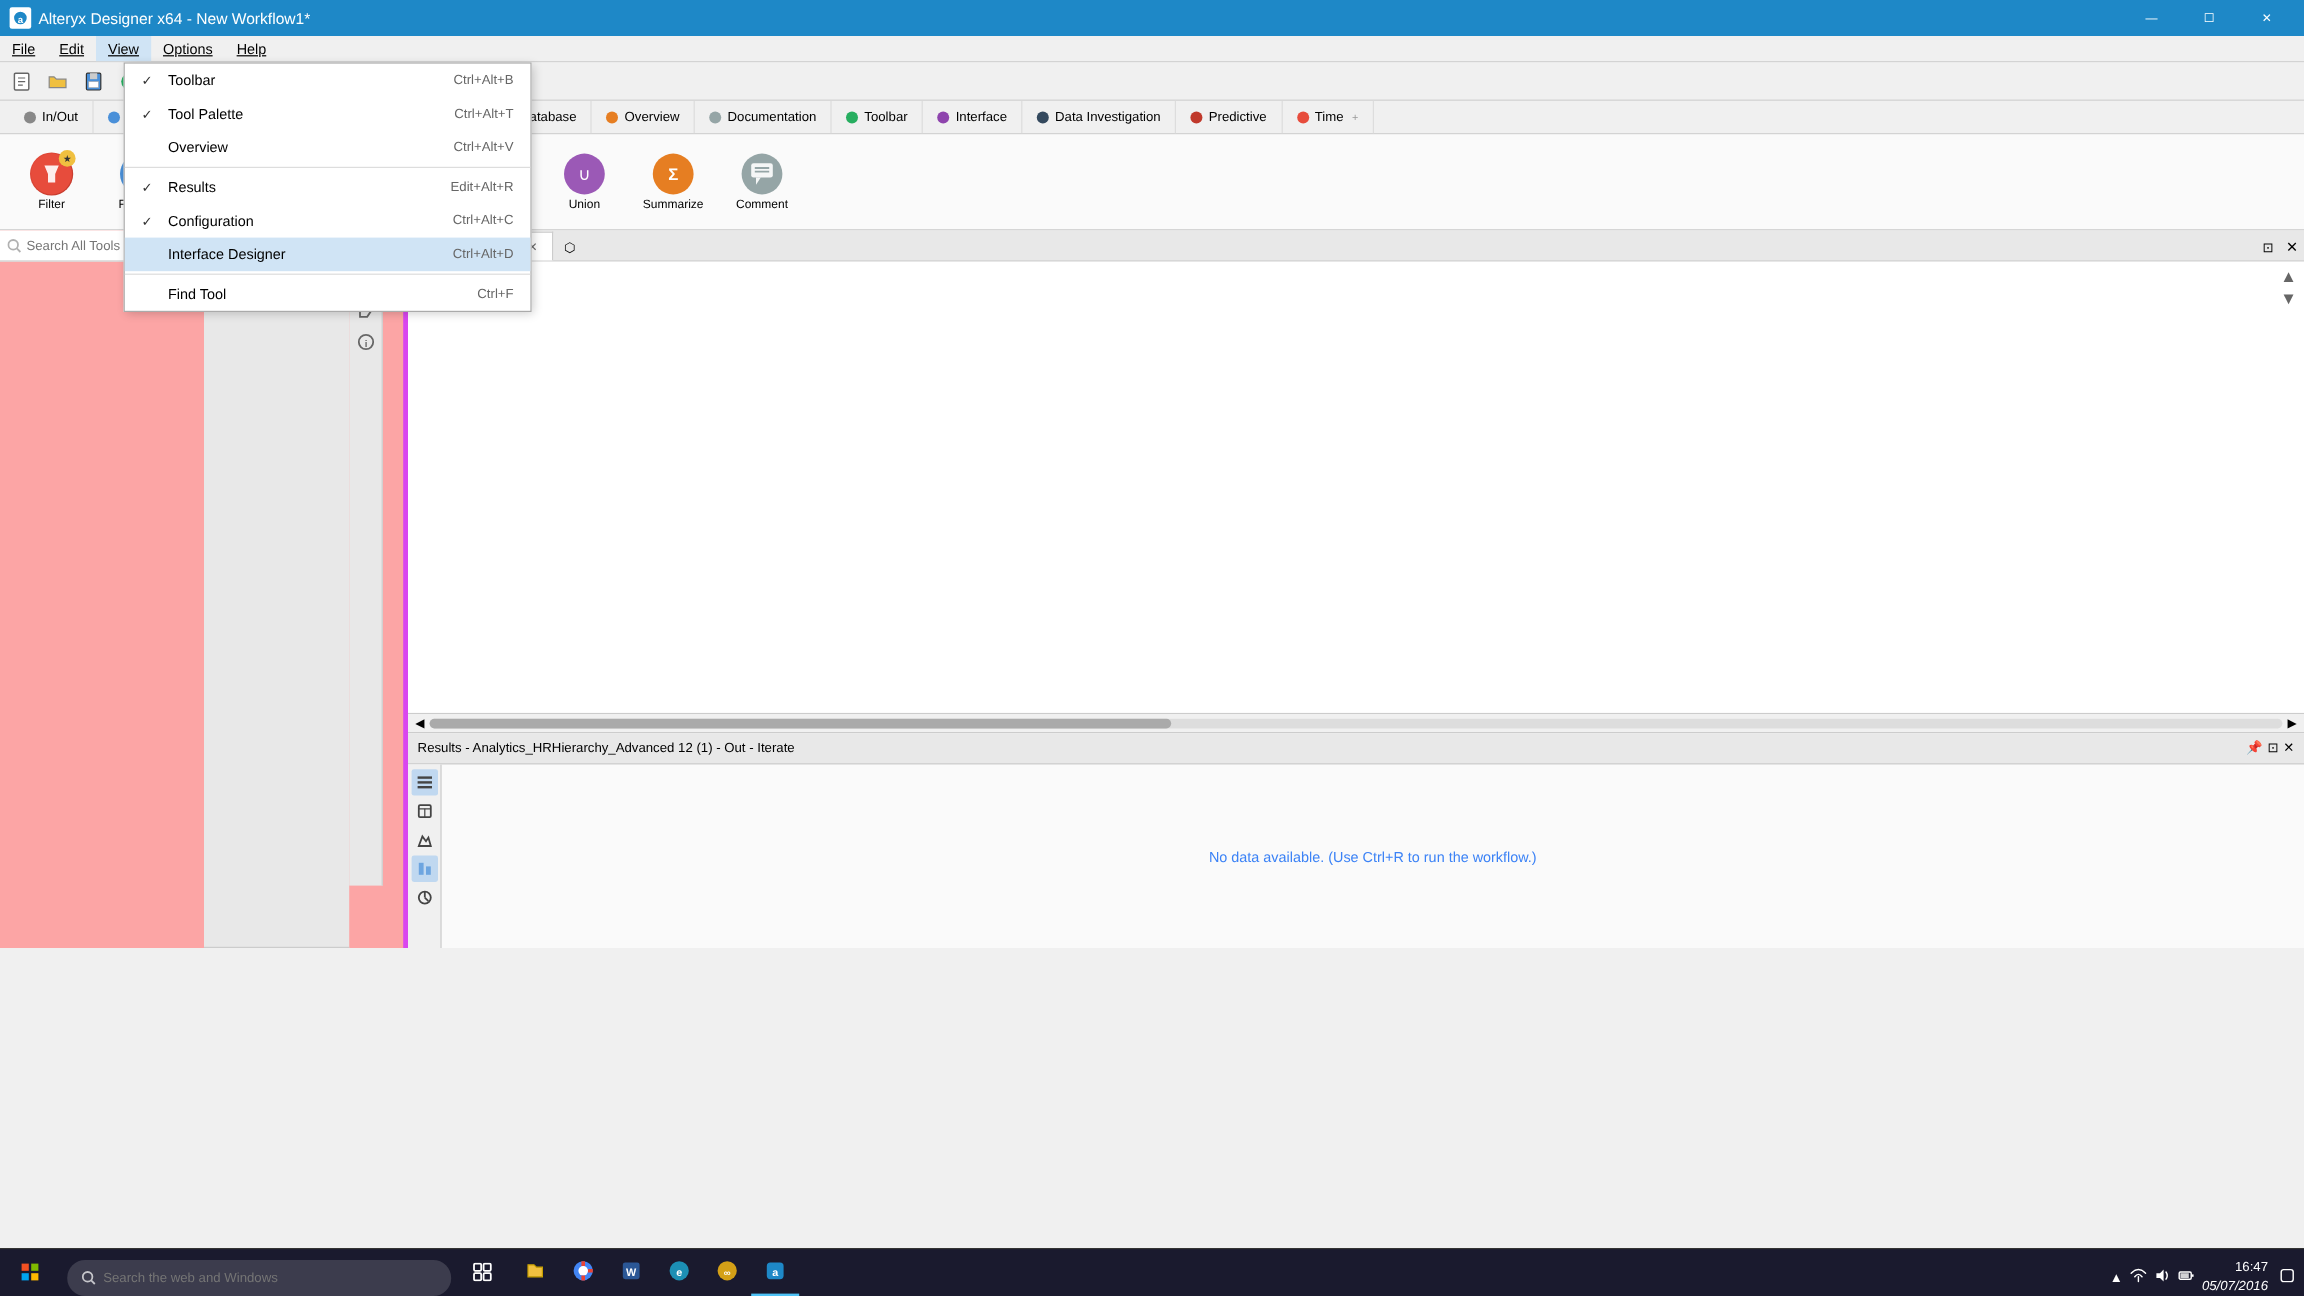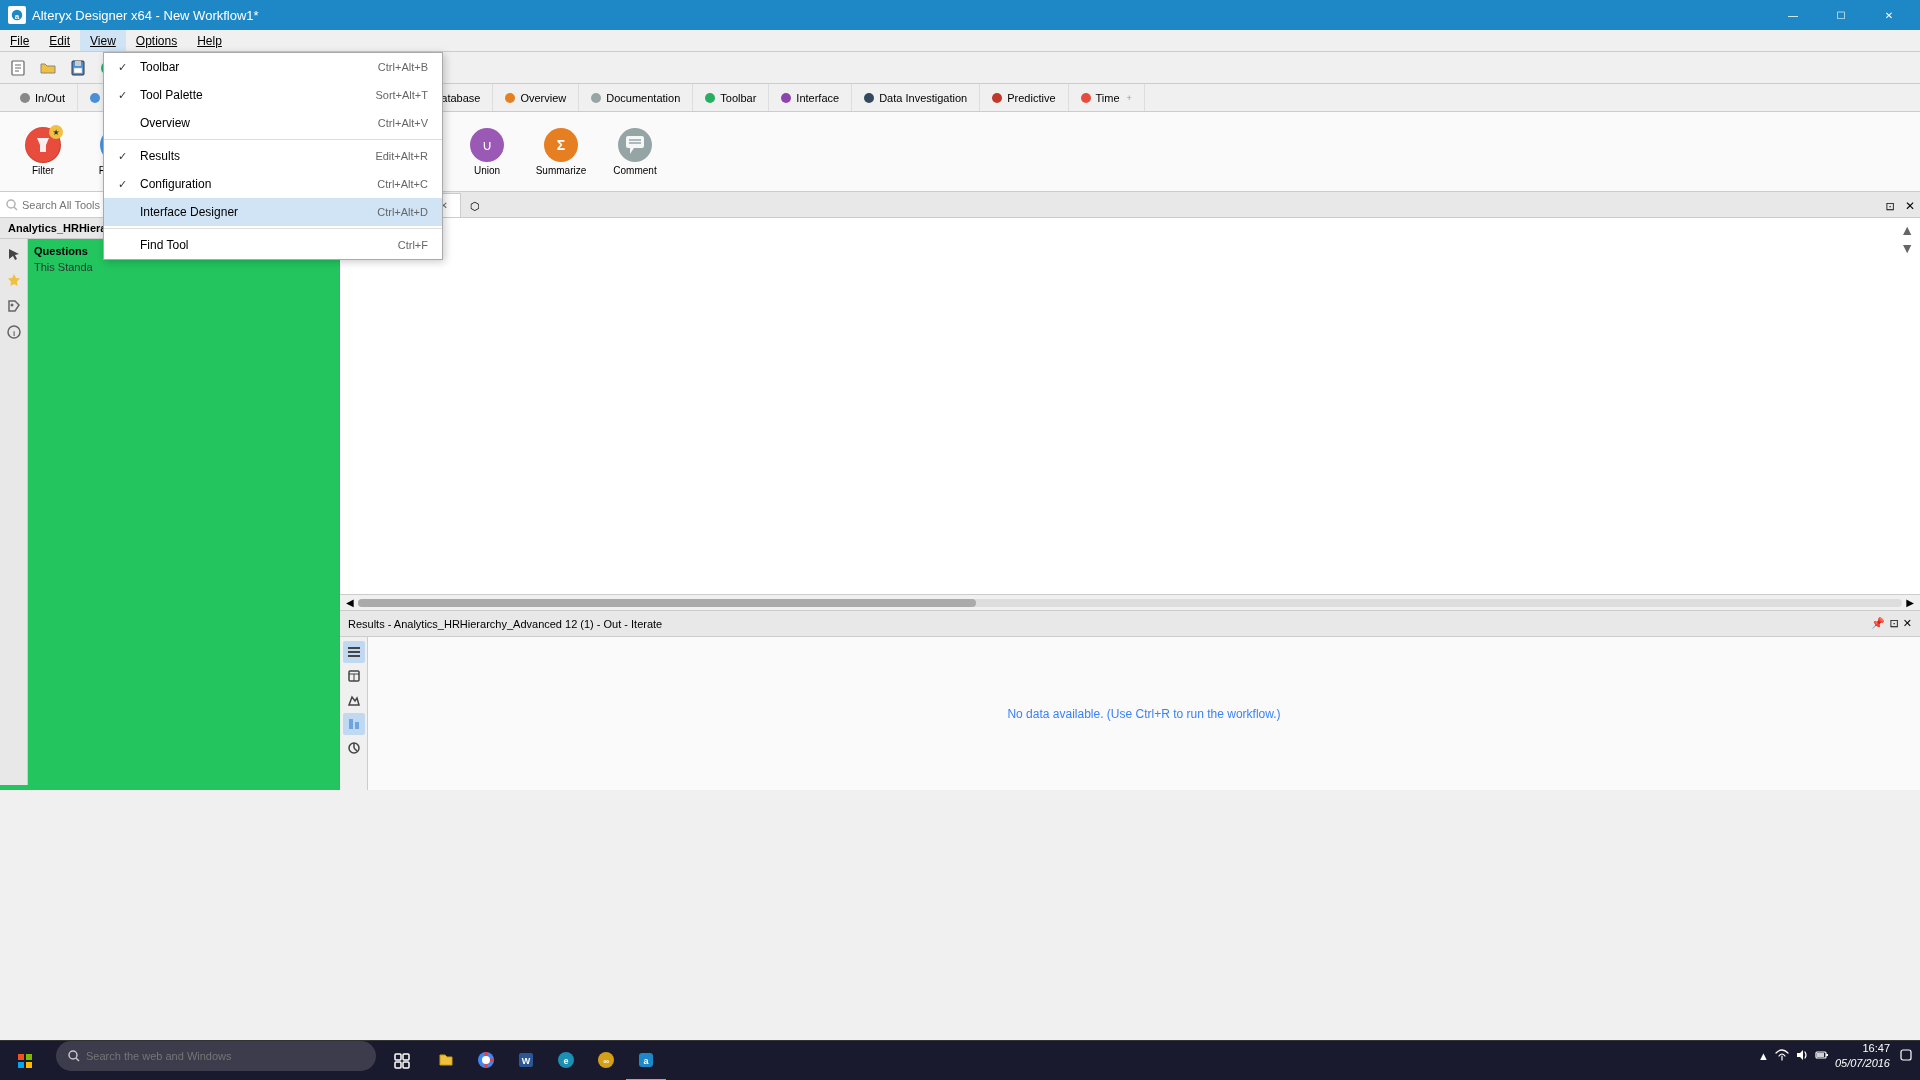--- a/index.html
+++ b/index.html
@@ -79,23 +79,23 @@
       width: 70px; height: 70px; padding: 4px;
       cursor: pointer; border: 1px solid transparent; border-radius: 3px;
       justify-content: center; gap: 2px;
     }
     .tool-icon { width: 36px; height: 36px; border-radius: 50%; display: flex; align-items: center; justify-content: center; position: relative; }
     .tool-label { font-size: 10px; text-align: center; }
 
     
     #left-panel {
       width: 340px; min-width: 340px;
-      background: #22c55e;
-      border-right: 1px solid #d946ef;
-      display: flex; flex-direction: column;
+      background: #fca5a5;
+      border-right: 4px solid #d946ef;
+      display: flex; flex-direction: row;
     }
     #search-tools {
       height: 26px; border-bottom: 1px solid #ccc;
       display: flex; align-items: center; padding: 0 6px;
       background: white;
     }
     #search-tools input { border: none; outline: none; flex: 1; font-size: 11px; }
     #left-panel-title {
       background: #e8e8e8; padding: 4px 8px;
       font-size: 11px; font-weight: bold;
@@ -189,21 +189,21 @@
     .dropdown-item:hover, .dropdown-item.highlighted { background: #d0e4f5; }
     .dropdown-item .check { width: 14px; font-size: 11px; color: #333; }
     .dropdown-item .label { flex: 1; }
     .dropdown-item .shortcut { color: #666; font-size: 11px; margin-left: auto; }
     .dropdown-divider { height: 1px; background: #ddd; margin: 2px 0; }
 
     
     #taskbar {
       position: absolute; bottom: 0; left: 0; right: 0;
       height: 40px; background: #1a1a2e;
-      display: flex; align-items: flex-start;
+      display: flex; align-items: flex-end;
       border-top: 1px solid #333;
     }
     #start-btn {
       width: 50px; height: 40px;
       display: flex; align-items: center; justify-content: center;
       cursor: pointer; background: transparent;
     }
     .taskbar-icon { width: 40px; height: 40px; display: flex; align-items: center; justify-content: center; cursor: pointer; }
     #taskbar-search {
       flex: 0 0 320px; height: 30px;
@@ -579,21 +579,21 @@
 
 <div id="view-menu-dropdown">
   <div class="dropdown-item">
     <span class="check">✓</span>
     <span class="label">Toolbar</span>
     <span class="shortcut">Ctrl+Alt+B</span>
   </div>
   <div class="dropdown-item">
     <span class="check">✓</span>
     <span class="label">Tool Palette</span>
-    <span class="shortcut">Sort+Alt+T</span>
+    <span class="shortcut">Ctrl+Alt+T</span>
   </div>
   <div class="dropdown-item">
     <span class="check"></span>
     <span class="label">Overview</span>
     <span class="shortcut">Ctrl+Alt+V</span>
   </div>
   <div class="dropdown-divider"></div>
   <div class="dropdown-item">
     <span class="check">✓</span>
     <span class="label">Results</span>

